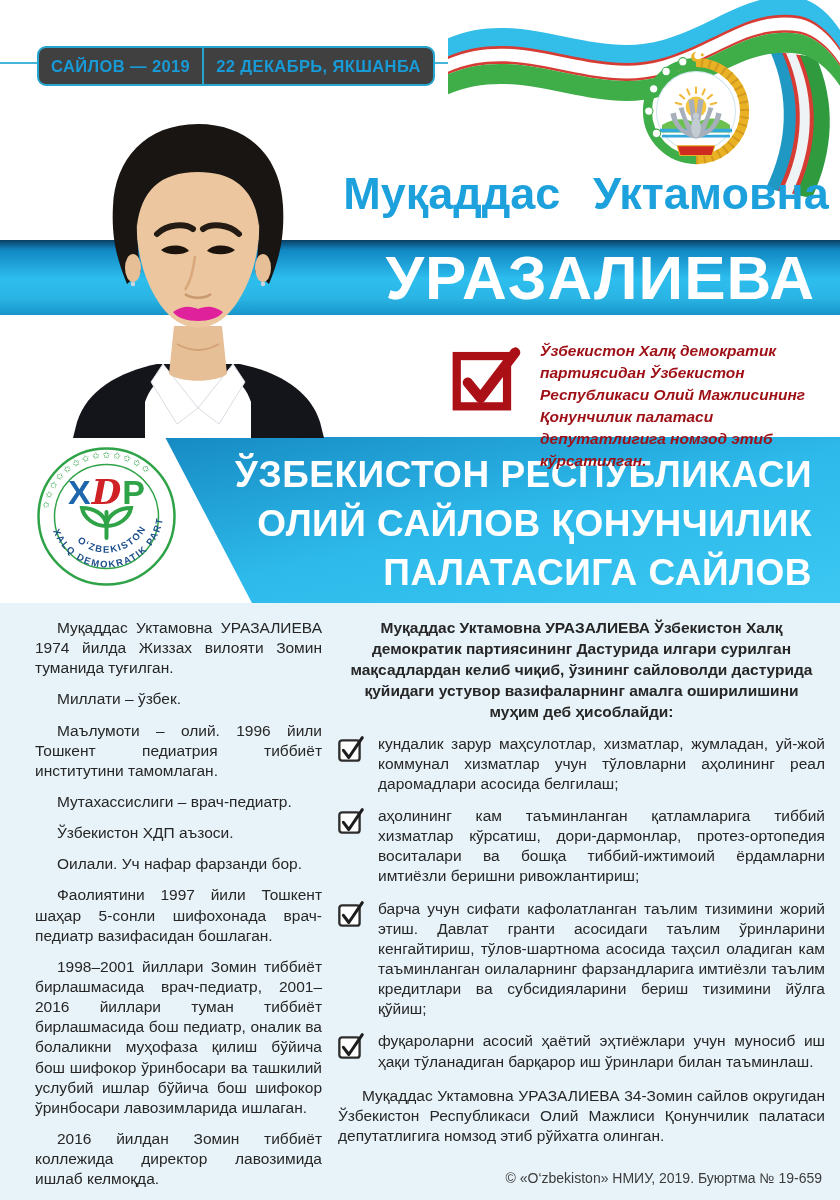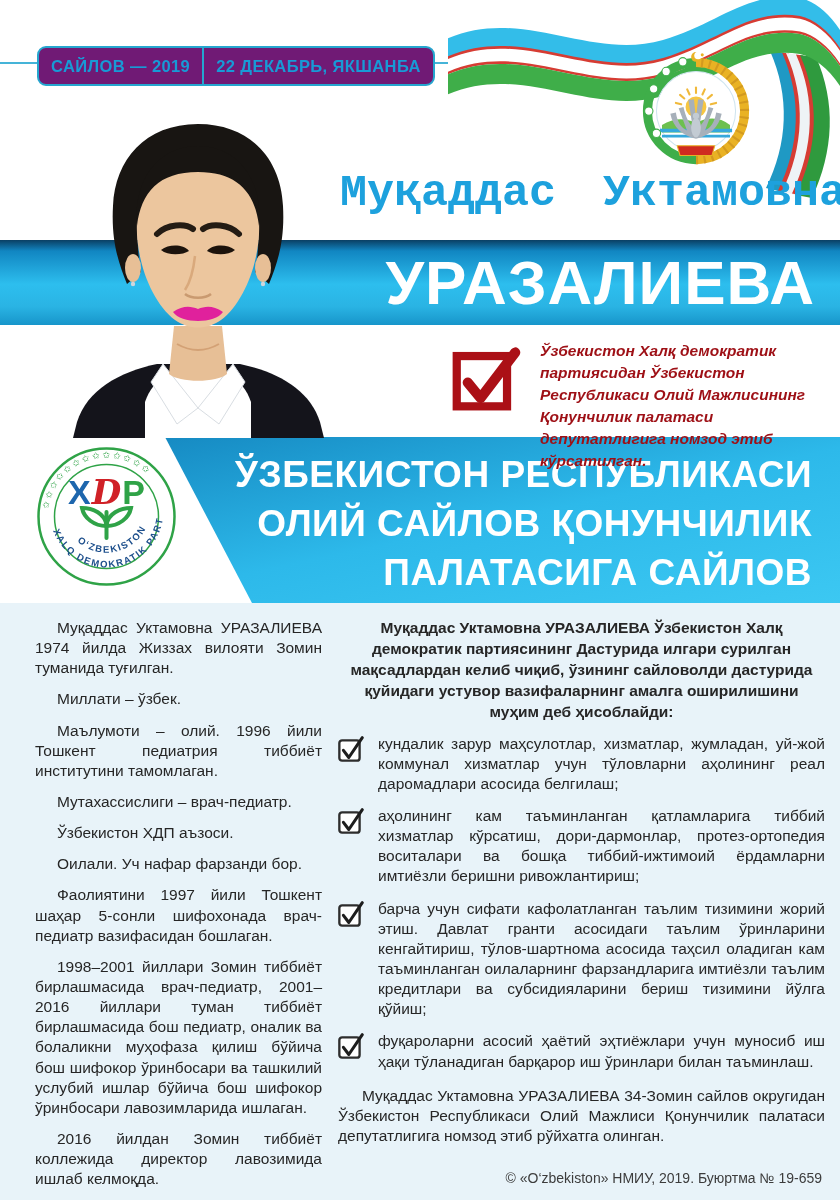--- a/index.html
+++ b/index.html
@@ -7,35 +7,35 @@
   .poster{position:relative;width:840px;height:1200px;background:#ffffff;overflow:hidden;margin:0 auto;}
 
   
   .lower-bg{position:absolute;left:0;top:603px;width:840px;height:597px;background:#e8f3f9;}
 
   
   .top-rule{position:absolute;left:0;top:62px;width:545px;height:2px;background:#45b4d8;z-index:1;}
 
   
   .badge{position:absolute;left:37px;top:46px;height:36px;display:flex;align-items:stretch;
-         border:2.5px solid #25a6cf;border-radius:9px;background:#701a75;z-index:2;}
+         border:2.5px solid #25a6cf;border-radius:9px;background:#404040;z-index:2;}
   .badge-part{display:flex;align-items:center;padding:0 12px;color:#189ad6;font-weight:bold;
               font-size:16.5px;letter-spacing:.4px;white-space:nowrap;}
   .badge-sep{width:2px;background:#25a6cf;}
 
   
   .ribbon{position:absolute;right:0;top:-4px;z-index:2;}
   .emblem{position:absolute;right:85px;top:50px;z-index:3;}
 
   
   .given-names{position:absolute;left:340px;top:168px;width:492px;text-align:center;
-               color:#1da1dd;font-size:45px;font-weight:bold;word-spacing:20px;z-index:3;white-space:nowrap;font-family:Liberation Mono, monospace;}
-
-  
-  .band1{position:absolute;left:0;top:240px;width:840px;height:85px;z-index:4;
+               color:#1da1dd;font-size:45px;font-weight:bold;word-spacing:20px;z-index:3;white-space:nowrap;}
+
+  
+  .band1{position:absolute;left:0;top:240px;width:840px;height:75px;z-index:4;
          background:linear-gradient(180deg,#0a3f63 0%,#1186c2 13%,#2dbeee 52%,#2ab4e4 78%,#1795ca 100%);
          display:flex;align-items:center;justify-content:flex-end;}
   .surname{color:#ffffff;font-size:62px;font-weight:800;letter-spacing:1px;padding-right:25px;line-height:1;}
 
   
   .photo{position:absolute;left:57px;top:106px;width:283px;height:332px;z-index:5;}
 
   
   .nomination{position:absolute;left:452px;top:340px;width:384px;display:flex;gap:20px;z-index:3;}
   .bigcheck{flex-shrink:0;margin-top:6px;}

